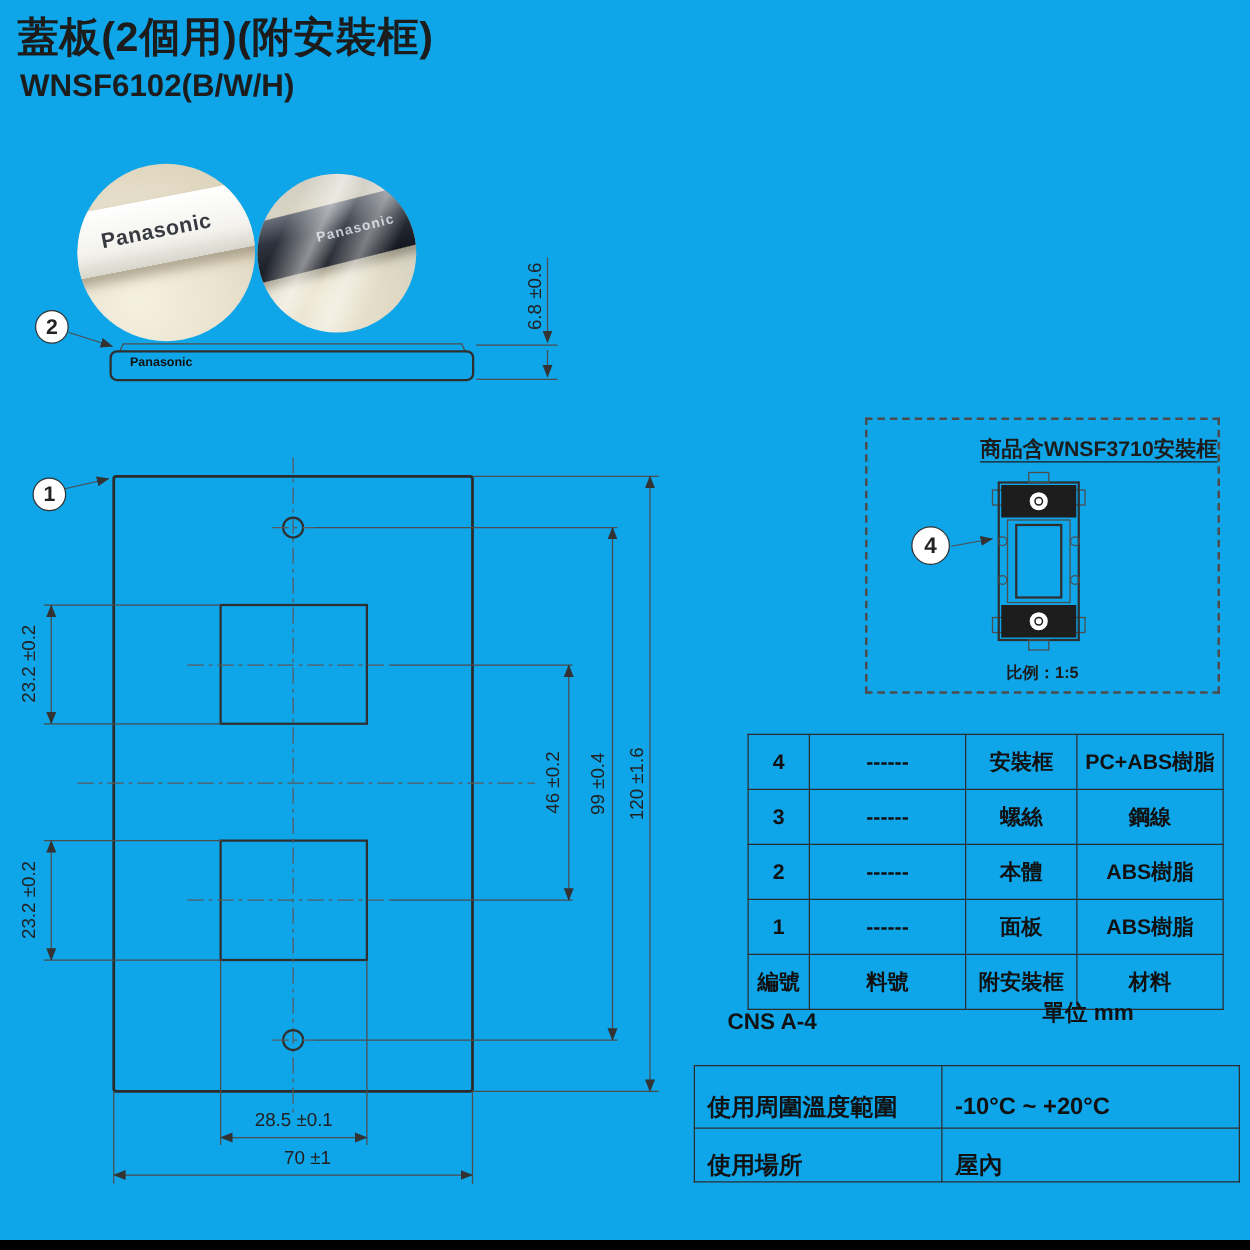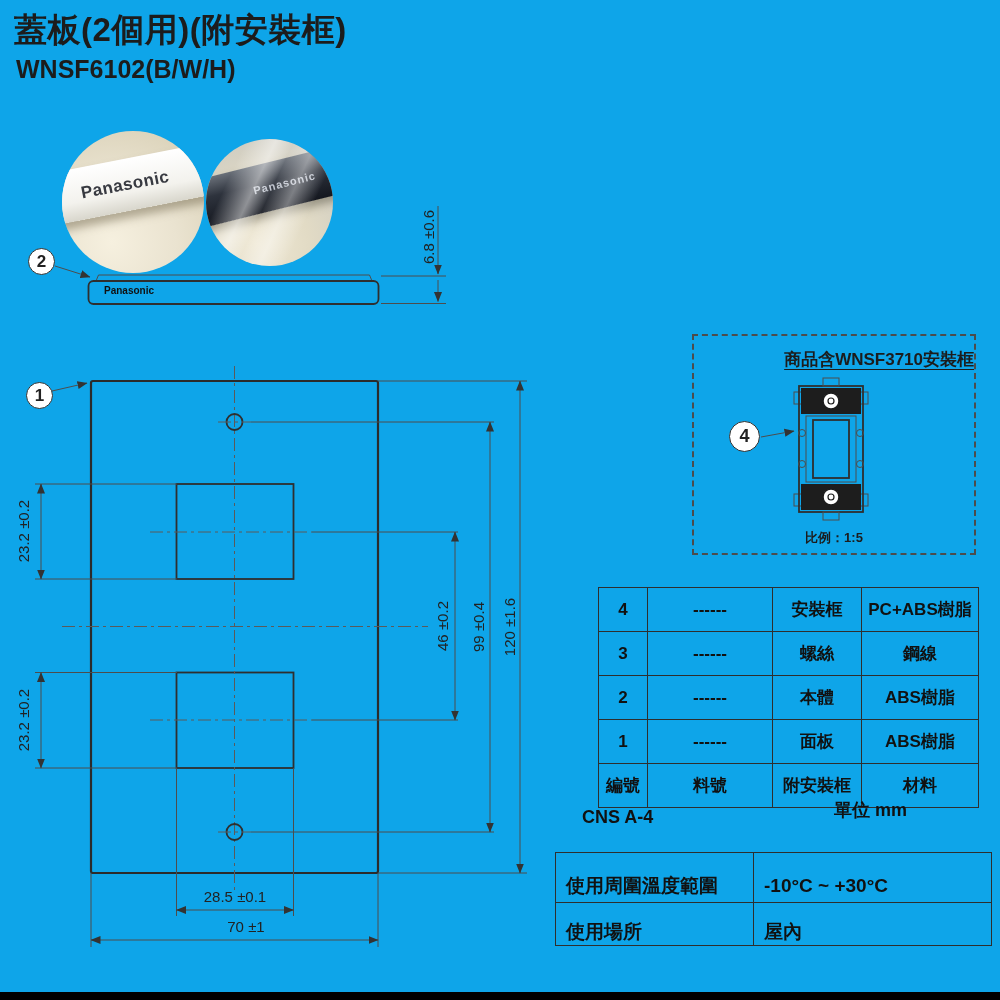--- a/index.html
+++ b/index.html
@@ -230,21 +230,21 @@
   <div class="abs note" style="left:834px;top:798px;">單位 mm</div>
 
   <table class="abs" id="usage-table">
     <colgroup>
         <col style="width:198px;">
         <col style="width:238px;">
       </colgroup>
     <tbody>
       <tr style="height:50px;">
         <td>使用周圍溫度範圍</td>
-        <td>-10°C ~ +30°C</td>
+        <td>-10°C ~ +20°C</td>
       </tr>
       <tr style="height:29px;">
         <td>使用場所</td>
         <td>屋內</td>
       </tr>
     </tbody>
   </table>
 
   <div class="abs" id="bottom-bar"></div>
 </div>

